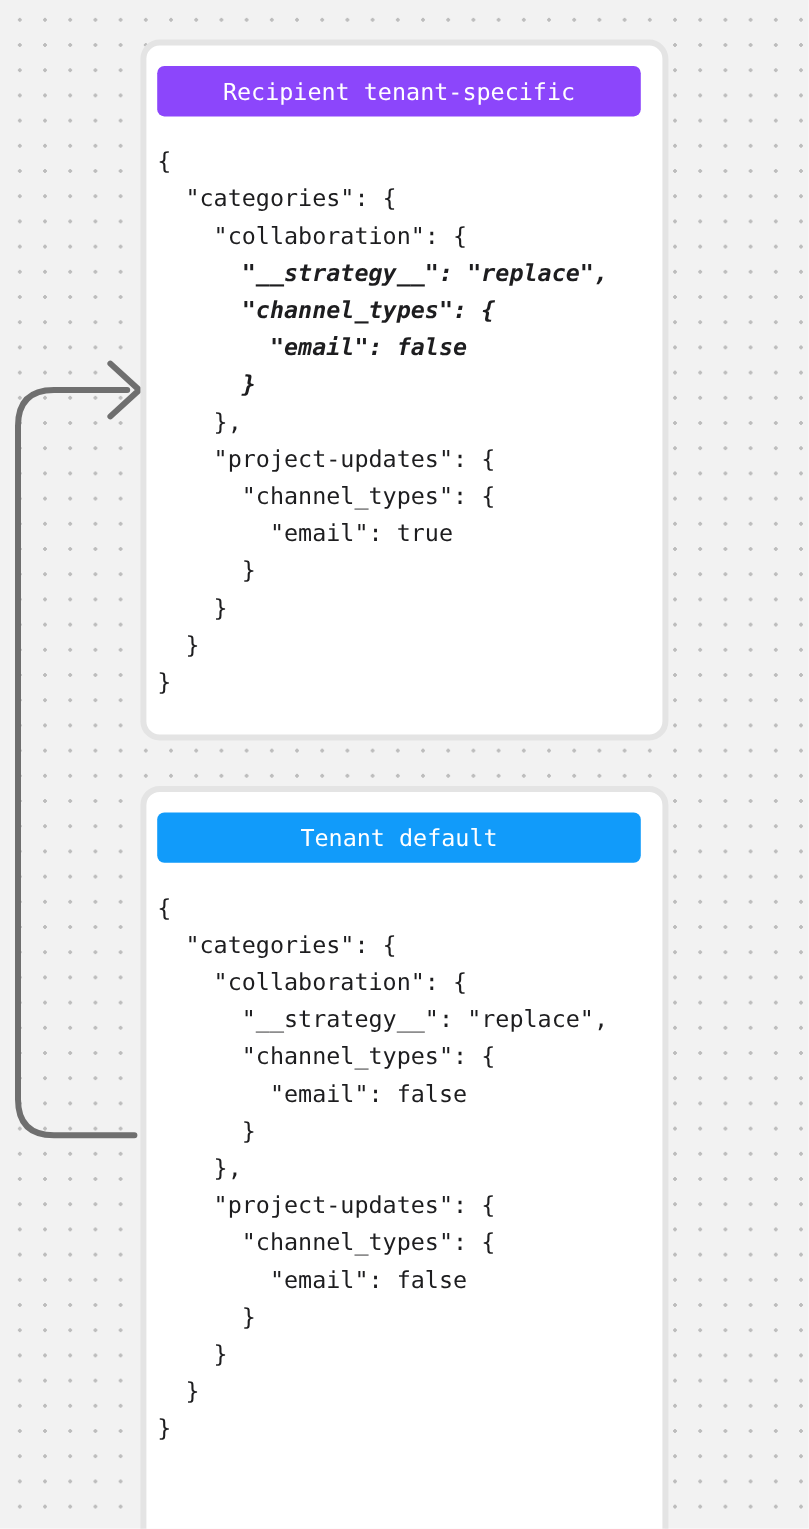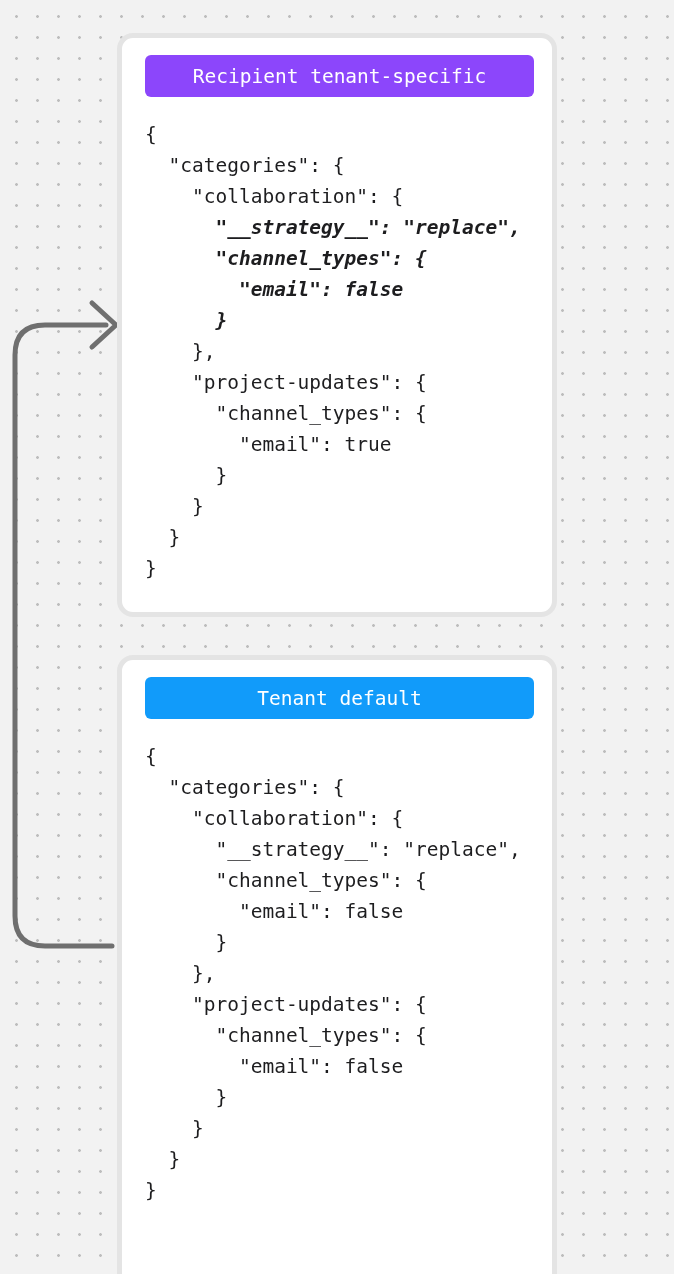--- a/index.html
+++ b/index.html
@@ -30,21 +30,21 @@
     overflow: visible;
   }
   .card {
     position: absolute;
     left: 117px;
     width: 440px;
     box-sizing: border-box;
     background: #ffffff;
     border: 5px solid #e4e4e4;
     border-radius: 16px;
-    padding: 17px 18px 20px 23px;
+    padding: 17px 18px 20px 9px;
   }
   .card-1 { top: 33px;  height: 584px; }
   .card-2 { top: 655px; height: 640px; }
   .badge {
     height: 42px;
     border-radius: 6px;
     display: flex;
     align-items: center;
     justify-content: center;
     color: #ffffff;

